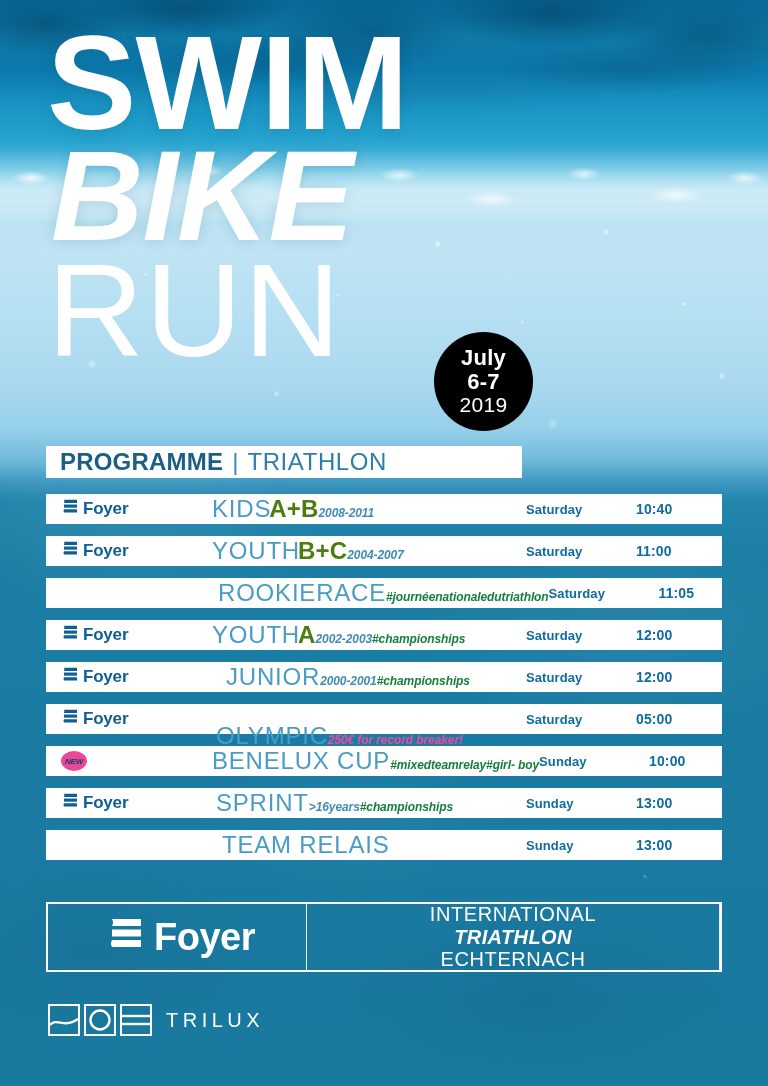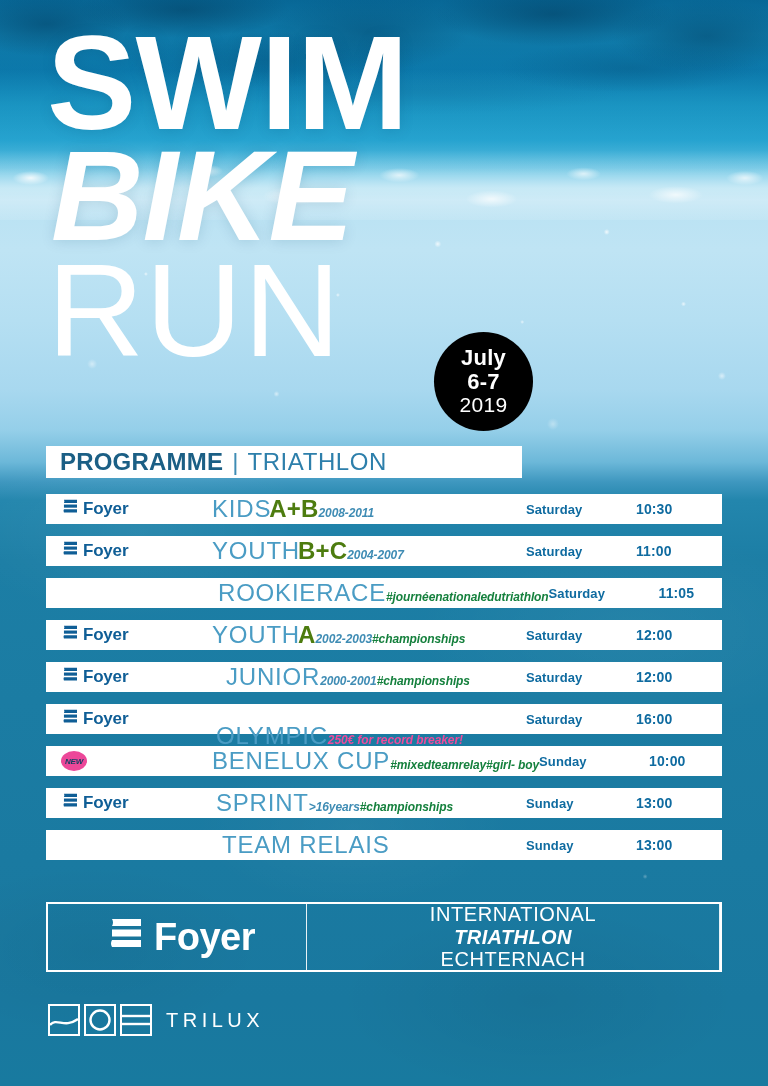--- a/index.html
+++ b/index.html
@@ -336,21 +336,21 @@
                 </svg></span>
               <span class="foyer-word">Foyer</span>
             </div>
           </div>
           <div class="cell-title">
             <span class="ev-name">KIDS</span>
             <span class="ev-cat">A+B</span>
             <span class="ev-years">2008-2011</span>
           </div>
           <div class="cell-day">Saturday</div>
-          <div class="cell-time">10:30</div>
+          <div class="cell-time">10:40</div>
         </div>
         <div class="row row-youthbc">
           <div class="cell-brand">
             <div class="foyer-lockup">
               <span><svg width="20" height="18" viewBox="0 0 44 40" aria-hidden="true">
                   <path d="M13 4 H42 V11 H13 A7 7 0 0 0 13 4 Z" fill="#0f5e96"></path>
                   <path d="M10.5 5.2 A8.2 8.2 0 0 0 10.5 20.8 A8.2 8.2 0 0 1 10.5 5.2 Z" fill="#0f5e96"></path>
                   <rect x="13" y="14.5" width="29" height="7" fill="#0f5e96"></rect>
                   <path d="M13 25 H42 V32 H13 A7 7 0 0 1 13 25 Z" fill="#0f5e96"></path>
                   <path d="M11.2 14 A9.5 9.5 0 0 0 11.2 33 A9.5 9.5 0 0 1 11.2 14 Z" fill="#0f5e96"></path>
@@ -429,21 +429,21 @@
                   <path d="M11.2 14 A9.5 9.5 0 0 0 11.2 33 A9.5 9.5 0 0 1 11.2 14 Z" fill="#0f5e96"></path>
                 </svg></span>
               <span class="foyer-word">Foyer</span>
             </div>
           </div>
           <div class="cell-title">
             <span class="ev-name">OLYMPIC</span>
             <span class="ev-tag pink">250€ for record breaker!</span>
           </div>
           <div class="cell-day">Saturday</div>
-          <div class="cell-time">16:00</div>
+          <div class="cell-time">05:00</div>
         </div>
         <div class="row row-benelux">
           <div class="cell-brand">
             <div class="new-badge">
               <span>NEW</span>
             </div>
           </div>
           <div class="cell-title">
             <span class="ev-name">BENELUX CUP</span>
             <span class="ev-tag">#mixedteamrelay#girl- boy</span>

